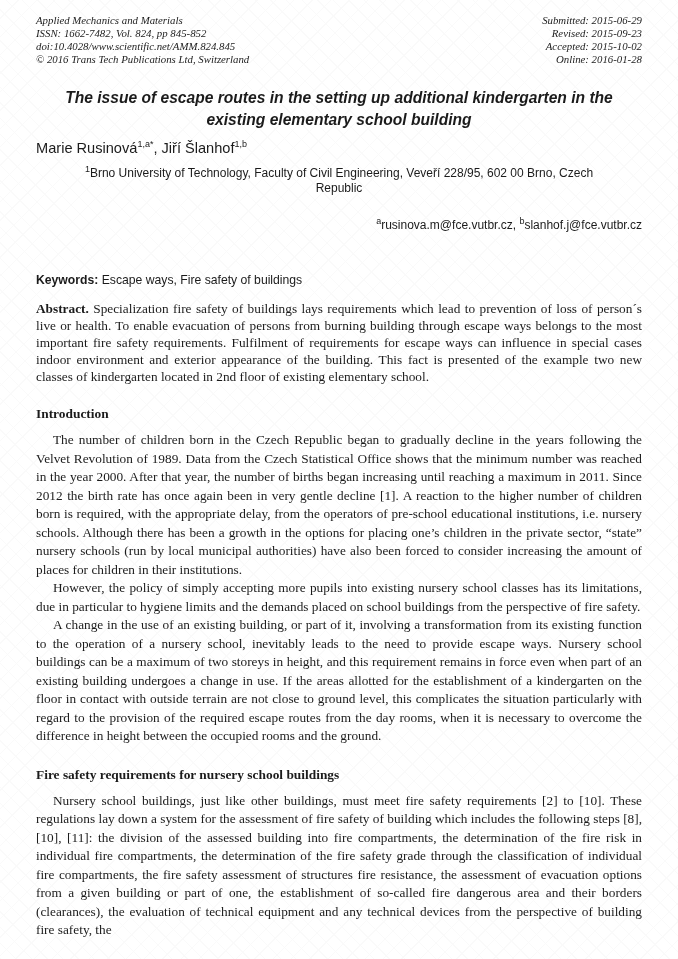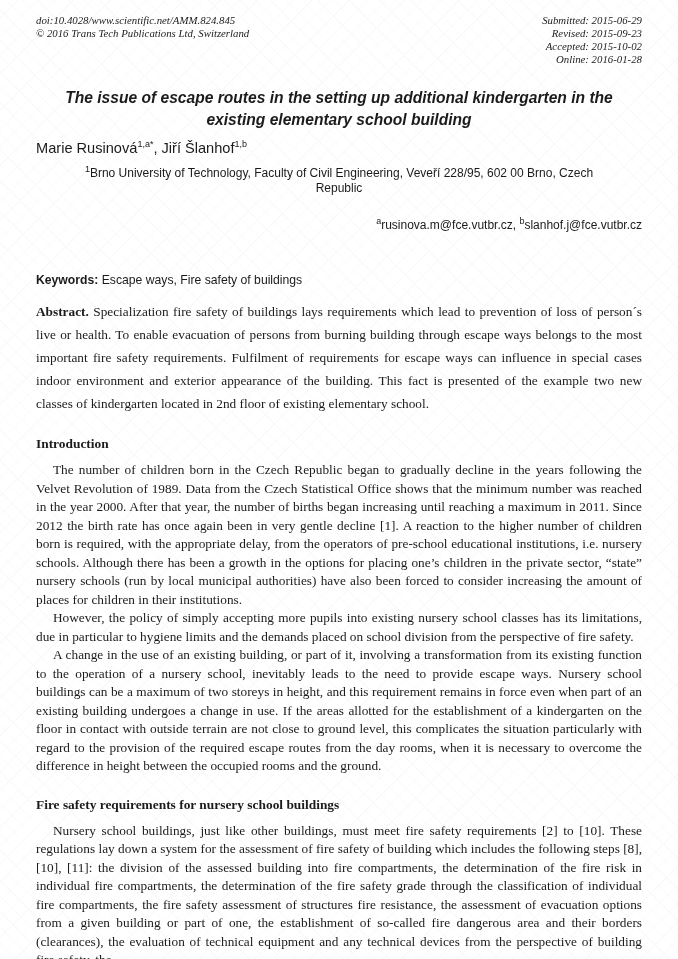--- a/index.html
+++ b/index.html
@@ -71,21 +71,21 @@
   
   .keywords {
     font-family: "Liberation Sans", "DejaVu Sans", sans-serif;
     font-size: 12.2px;
     margin: 41px 0 0 0;
   }
   .keywords b { font-weight: bold; }
   
   .abstract {
     font-size: 13.3px;
-    line-height: 23px;
+    line-height: 17px;
     text-align: justify;
     margin: 13px 0 0 0;
   }
   .abstract b { font-weight: bold; }
   h2.section-heading {
     font-size: 13.4px;
     font-weight: bold;
     margin: 21px 0 9px 0;
   }
   p.body-par {
@@ -98,20 +98,22 @@
 </style>
 </head>
 <body>
 
 <div class="watermark"></div>
 
 <div class="page">
 
   <header class="meta">
     <div class="meta-left">
+      <div>Applied Mechanics and Materials</div>
+      <div>ISSN: 1662-7482, Vol. 824, pp 845-852</div>
       <div>doi:10.4028/www.scientific.net/AMM.824.845</div>
       <div>© 2016 Trans Tech Publications Ltd, Switzerland</div>
     </div>
     <div class="meta-right">
       <div>Submitted: 2015-06-29</div>
       <div>Revised: 2015-09-23</div>
       <div>Accepted: 2015-10-02</div>
       <div>Online: 2016-01-28</div>
     </div>
   </header>
@@ -124,21 +126,21 @@
 
   <div class="emails"><sup>a</sup><span>rusinova.m@fce.vutbr.cz</span><span>, </span><sup>b</sup><span>slanhof.j@fce.vutbr.cz</span></div>
 
   <p class="keywords"><b>Keywords:</b> <span>Escape ways, Fire safety of buildings</span></p>
 
   <p class="abstract"><b>Abstract.</b> <span>Specialization fire safety of buildings lays requirements which lead to prevention of loss of person´s live or health. To enable evacuation of persons from burning building through escape ways belongs to the most important fire safety requirements. Fulfilment of requirements for escape ways can influence in special cases indoor environment and exterior appearance of the building. This fact is presented of the example two new classes of kindergarten located in 2nd floor of existing elementary school.</span></p>
 
   <section>
     <h2 class="section-heading">Introduction</h2>
     <p class="body-par">The number of children born in the Czech Republic began to gradually decline in the years following the Velvet Revolution of 1989. Data from the Czech Statistical Office shows that the minimum number was reached in the year 2000. After that year, the number of births began increasing until reaching a maximum in 2011. Since 2012 the birth rate has once again been in very gentle decline [1]. A reaction to the higher number of children born is required, with the appropriate delay, from the operators of pre-school educational institutions, i.e. nursery schools. Although there has been a growth in the options for placing one’s children in the private sector, “state” nursery schools (run by local municipal authorities) have also been forced to consider increasing the amount of places for children in their institutions.</p>
-    <p class="body-par">However, the policy of simply accepting more pupils into existing nursery school classes has its limitations, due in particular to hygiene limits and the demands placed on school division from the perspective of fire safety.</p>
+    <p class="body-par">However, the policy of simply accepting more pupils into existing nursery school classes has its limitations, due in particular to hygiene limits and the demands placed on school buildings from the perspective of fire safety.</p>
     <p class="body-par">A change in the use of an existing building, or part of it, involving a transformation from its existing function to the operation of a nursery school, inevitably leads to the need to provide escape ways. Nursery school buildings can be a maximum of two storeys in height, and this requirement remains in force even when part of an existing building undergoes a change in use. If the areas allotted for the establishment of a kindergarten on the floor in contact with outside terrain are not close to ground level, this complicates the situation particularly with regard to the provision of the required escape routes from the day rooms, when it is necessary to overcome the difference in height between the occupied rooms and the ground.</p>
   </section>
 
   <section>
     <h2 class="section-heading">Fire safety requirements for nursery school buildings</h2>
     <p class="body-par">Nursery school buildings, just like other buildings, must meet fire safety requirements [2] to [10]. These regulations lay down a system for the assessment of fire safety of building which includes the following steps [8], [10], [11]: the division of the assessed building into fire compartments, the determination of the fire risk in individual fire compartments, the determination of the fire safety grade through the classification of individual fire compartments, the fire safety assessment of structures fire resistance, the assessment of evacuation options from a given building or part of one, the establishment of so-called fire dangerous area and their borders (clearances), the evaluation of technical equipment and any technical devices from the perspective of building fire safety, the</p>
   </section>
 
 </div>
 

